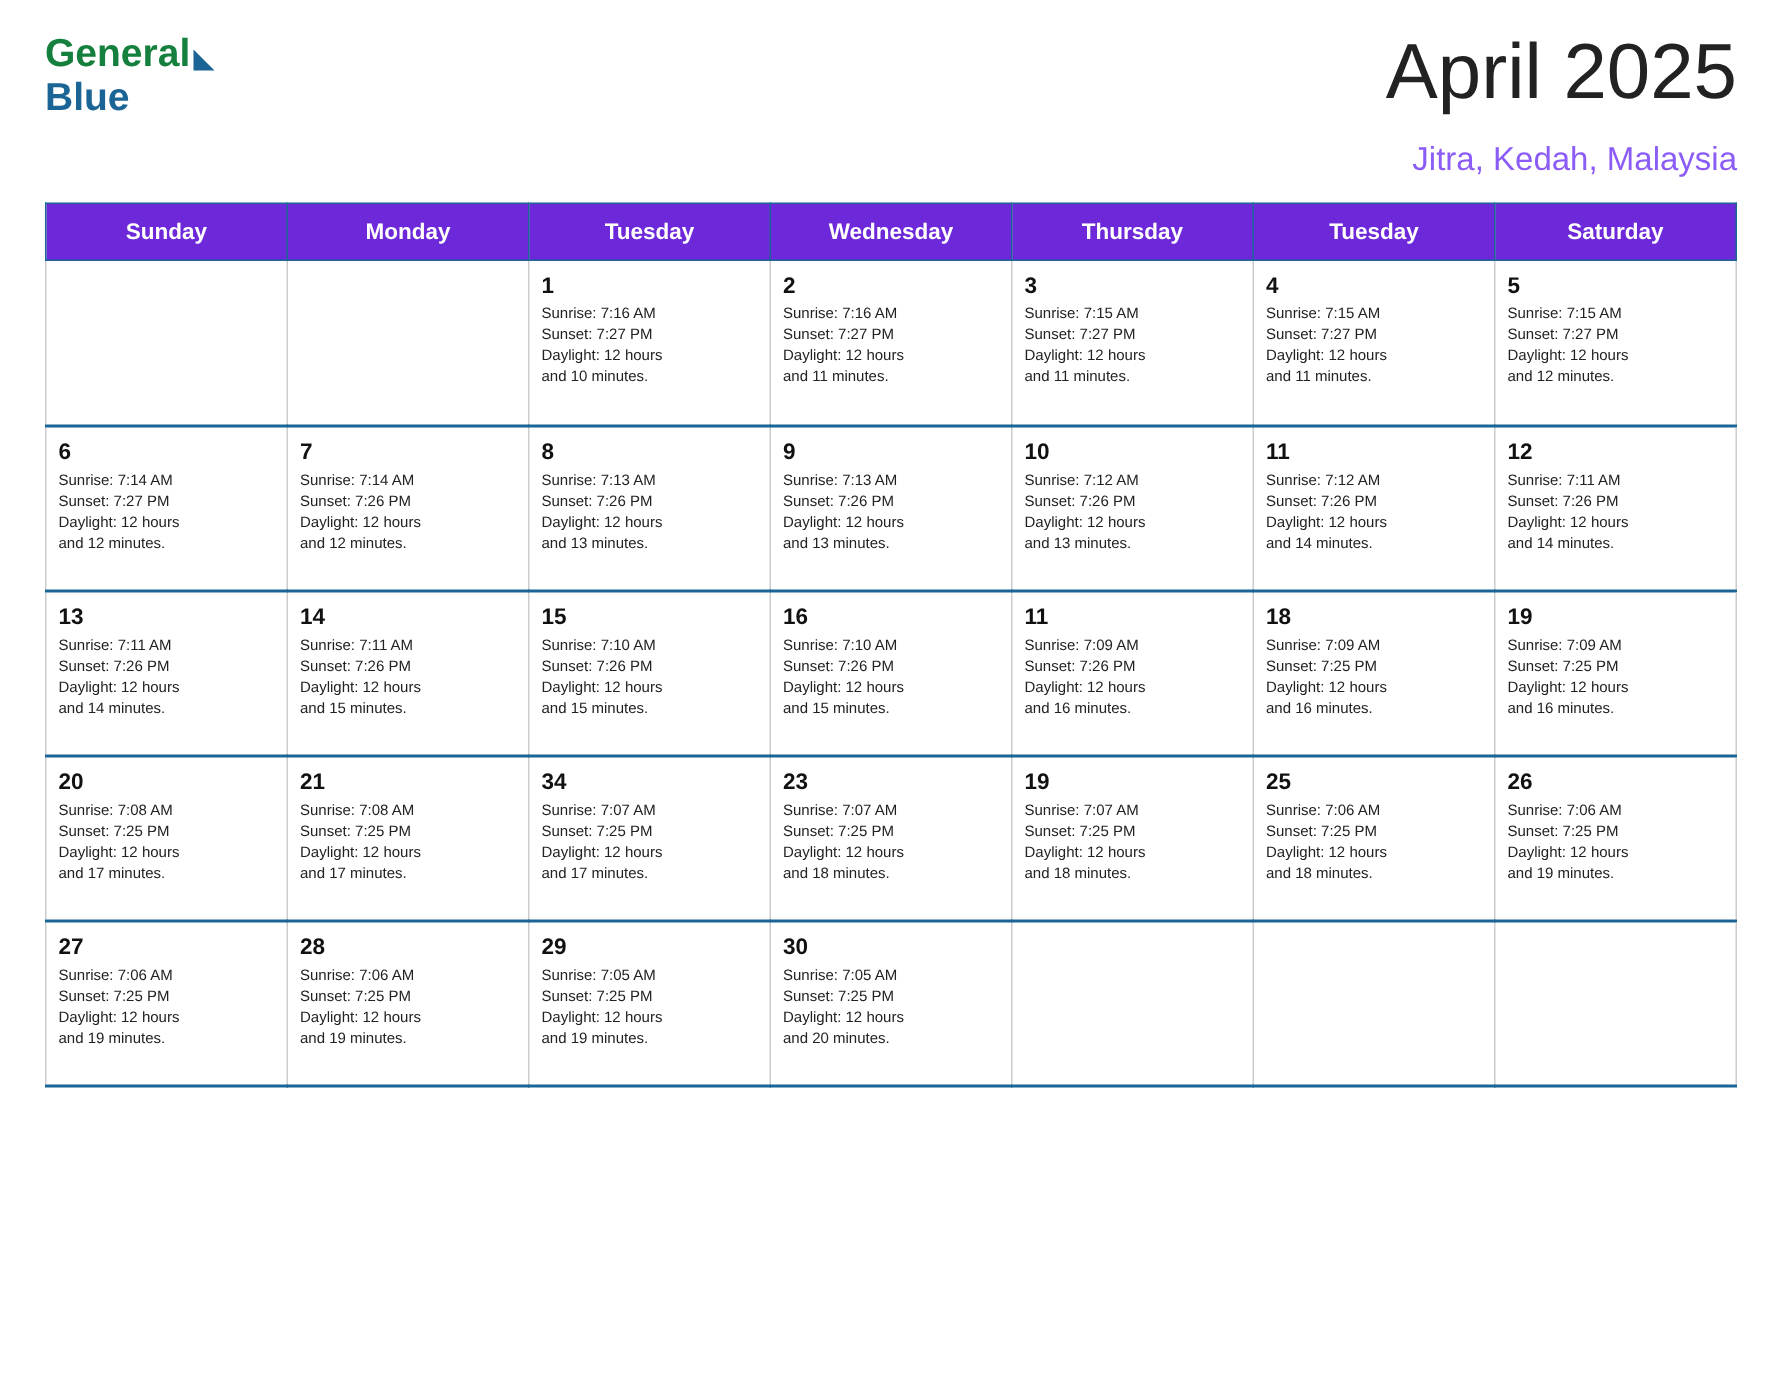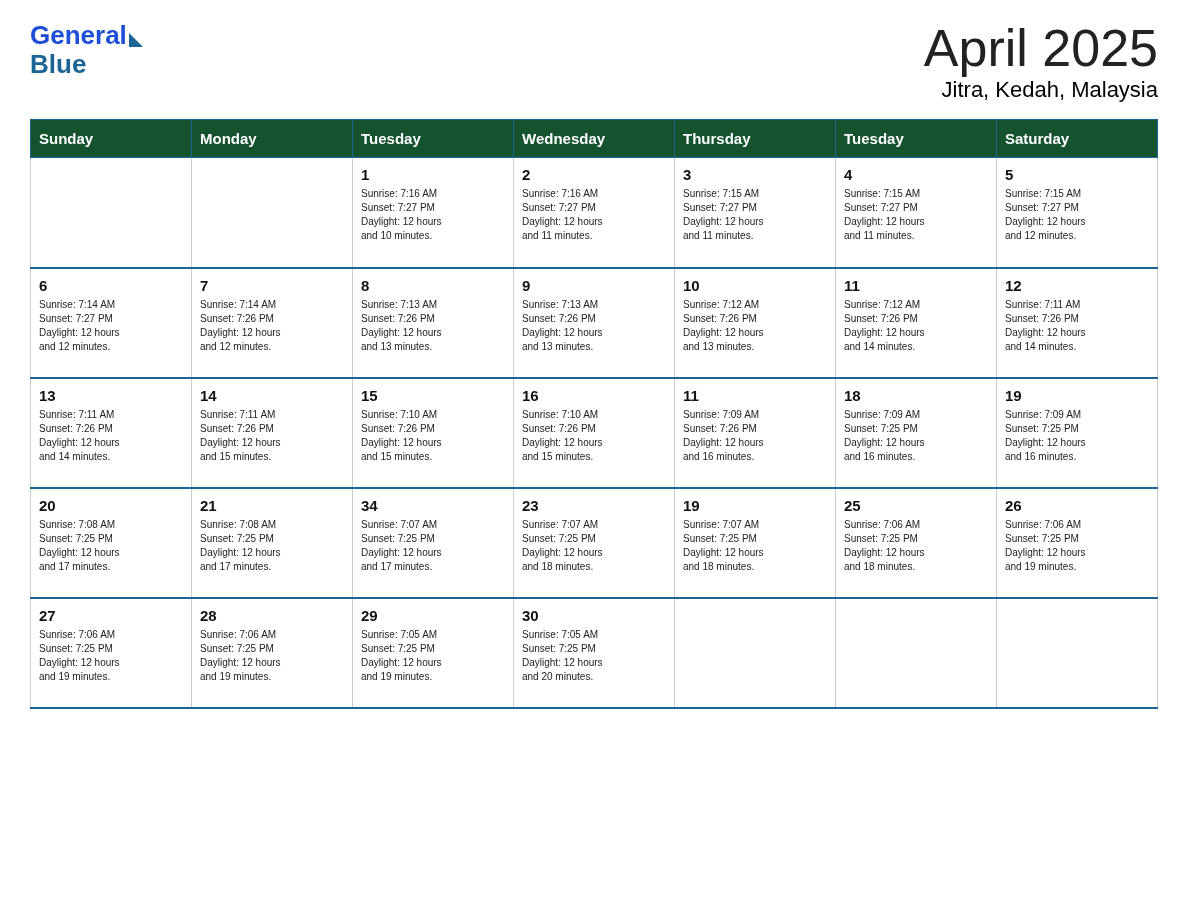--- a/index.html
+++ b/index.html
@@ -21,21 +21,21 @@
       flex-direction: column;
       align-items: flex-start;
     }
     .logo-top {
       display: flex;
       align-items: center;
     }
     .logo-general {
       font-size: 26px;
       font-weight: bold;
-      color: #1d4ed8;
+      color: #15803d;
     }
     .logo-arrow {
       width: 0;
       height: 0;
       border-left: 14px solid #1a6496;
       border-top: 14px solid transparent;
       border-bottom: 0px solid transparent;
       margin-left: 2px;
       margin-top: 8px;
     }
@@ -50,35 +50,35 @@
       text-align: right;
     }
     .month-title {
       font-size: 52px;
       font-weight: normal;
       color: #222;
       line-height: 1.1;
     }
     .location {
       font-size: 22px;
-      color: #000000;
-      margin-top: 0;
+      color: #8b5cf6;
+      margin-top: 16px;
     }
     table {
       width: 100%;
       border-collapse: collapse;
       table-layout: fixed;
     }
     thead tr th {
-      background-color: #14532d;
+      background-color: #6d28d9;
       color: #fff;
       font-size: 15px;
       font-weight: bold;
       padding: 10px 8px;
-      text-align: left;
+      text-align: center;
       border: 1px solid #1a6496;
     }
     tbody tr td {
       border: 1px solid #ccc;
       vertical-align: top;
       padding: 8px 8px;
       font-size: 13px;
       color: #222;
       height: 110px;
     }

